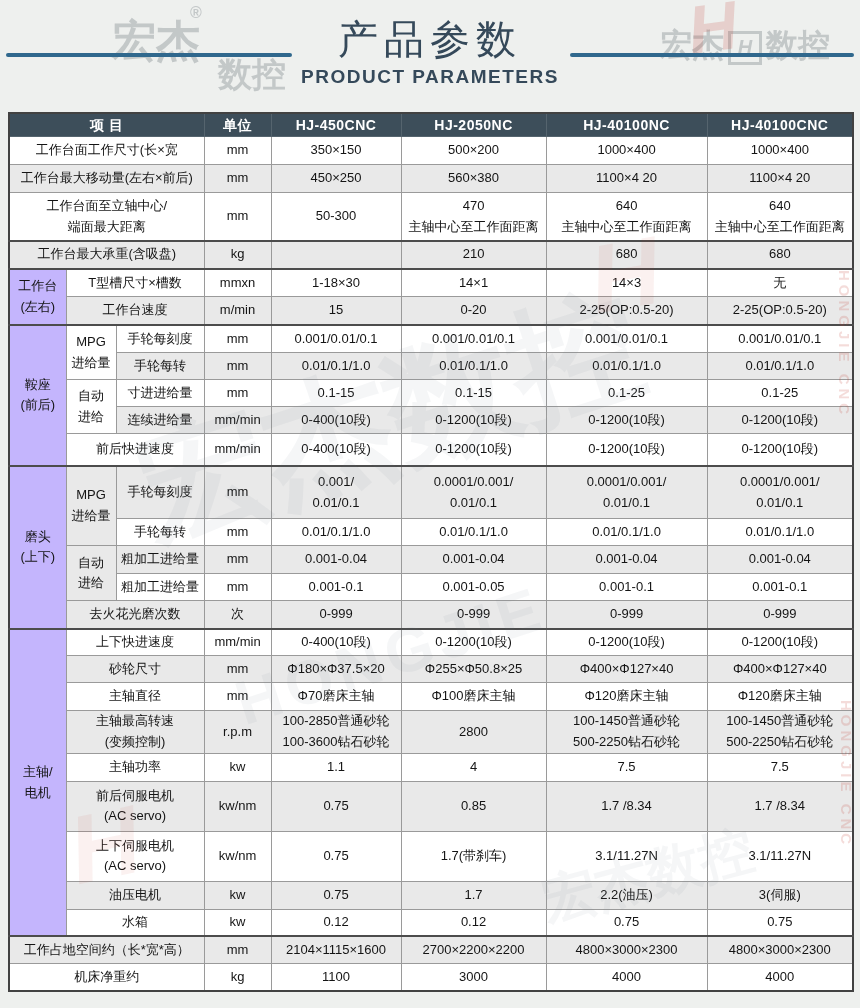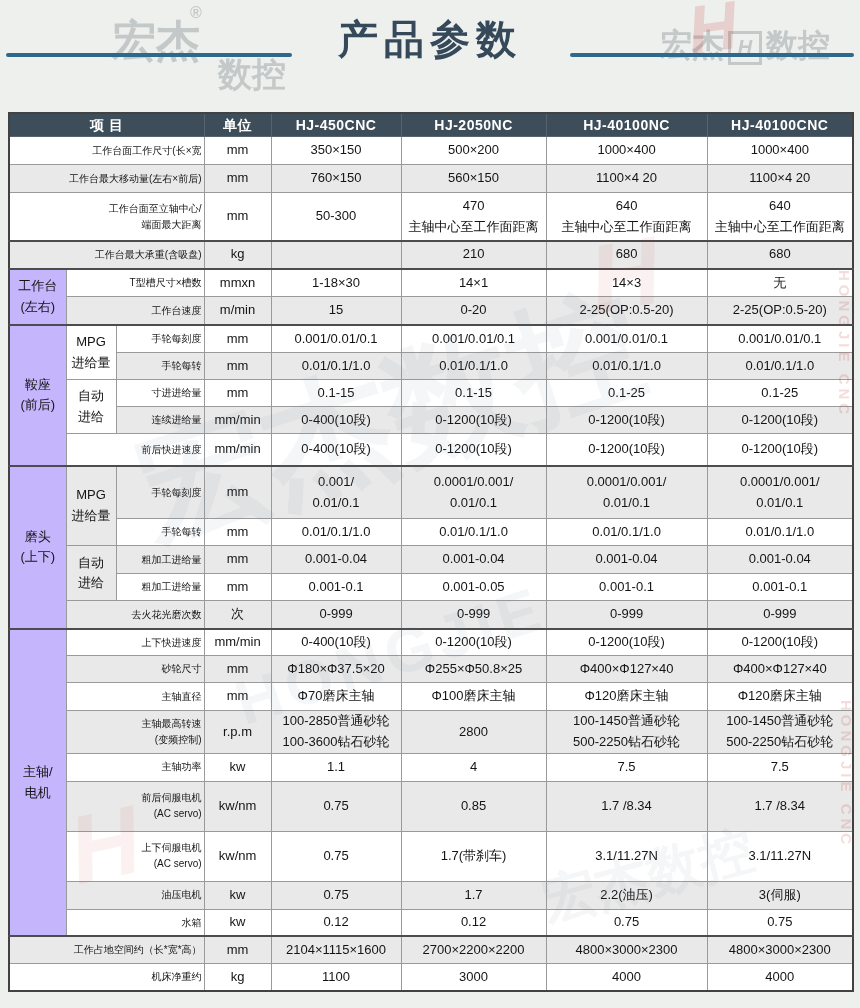--- a/index.html
+++ b/index.html
@@ -6,21 +6,21 @@
   body{
     width:860px;height:1008px;position:relative;overflow:hidden;
     background:#eef0ee;
     font-family:"Liberation Sans","DejaVu Sans",sans-serif;
     color:#141414;
   }
   
   .page-header{position:absolute;left:0;top:0;width:860px;height:108px;z-index:2;}
   .title-cn{
     position:absolute;left:0;top:12px;width:860px;text-align:center;
-    font-size:40px;font-weight:700;letter-spacing:6px;color:#35495a;
+    font-size:40px;font-weight:400;letter-spacing:6px;color:#35495a;
   }
   .title-en{
     position:absolute;left:0;top:66px;width:860px;text-align:center;
     font-size:19px;font-weight:700;letter-spacing:1.5px;color:#35495a;
   }
   .rule{position:absolute;top:53px;height:4px;background:#30688d;border-radius:2px;}
   .rule-left{left:6px;width:286px;}
   .rule-right{left:570px;width:284px;}
   
   .wm{position:absolute;pointer-events:none;white-space:nowrap;font-weight:700;}
@@ -47,37 +47,38 @@
   }
   .spec-table th{
     background:#3d4e5a;color:#ffffff;font-weight:700;font-size:14px;
     border:1px solid #55646e;letter-spacing:.5px;
   }
   .spec-table tr{background:#ffffff;}
   .spec-table tr.shade{background:#e9e9e9;}
   .spec-table td{background:transparent;}
   td.cell-group{background:#c4b5fd;font-size:13px;}
   tr.thick td{border-top:2px solid #4c4c4c;}
-  td.cell-label{font-size:10px;text-align:right;}
+  td.cell-label{font-size:13px;}
   td.cell-unit{font-size:13px;}
   td.cell-value{font-size:13px;}
 </style>
 </head>
 <body>
 
 <div class="wm wm-gray" style="left:112px;top:12px;font-size:44px;">宏杰</div>
 <div class="wm wm-gray" style="left:190px;top:4px;font-size:16px;">®</div>
 <div class="wm wm-gray" style="left:218px;top:52px;font-size:34px;">数控</div>
 <div class="wm wm-gray" style="left:652px;top:24px;font-size:32px;margin-left:8px;"><span>宏杰</span><span class="logo-box">H</span><span>数控</span></div>
 <div class="wm wm-red" style="left:688px;top:-12px;font-size:68px;font-style:italic;transform:rotate(-8deg);">H</div>
 
 <div class="page-header">
   <div class="rule rule-left"></div>
   <div class="rule rule-right"></div>
   <div class="title-cn">产品参数</div>
+  <div class="title-en">PRODUCT PARAMETERS</div>
 </div>
 
 <table class="spec-table">
   <colgroup>
     <col style="width:57px">
       <col style="width:50px">
       <col style="width:88px">
     <col style="width:67px">
       <col style="width:130px">
       <col style="width:145px">
@@ -99,22 +100,22 @@
         <td class="cell-label" colspan="3">工作台面工作尺寸(长×宽</td>
         <td class="cell-unit">mm</td>
         <td class="cell-value">350×150</td>
         <td class="cell-value">500×200</td>
         <td class="cell-value">1000×400</td>
         <td class="cell-value">1000×400</td>
       </tr>
       <tr class="shade" style="height: 28px;">
         <td class="cell-label" colspan="3">工作台最大移动量(左右×前后)</td>
         <td class="cell-unit">mm</td>
-        <td class="cell-value">760×150</td>
-        <td class="cell-value">560×150</td>
+        <td class="cell-value">450×250</td>
+        <td class="cell-value">560×380</td>
         <td class="cell-value">1100×4 20</td>
         <td class="cell-value">1100×4  20</td>
       </tr>
       <tr style="height: 48px;">
         <td class="cell-label" colspan="3">工作台面至立轴中心/
 端面最大距离</td>
         <td class="cell-unit">mm</td>
         <td class="cell-value">50-300</td>
         <td class="cell-value">470
 主轴中心至工作面距离</td>

